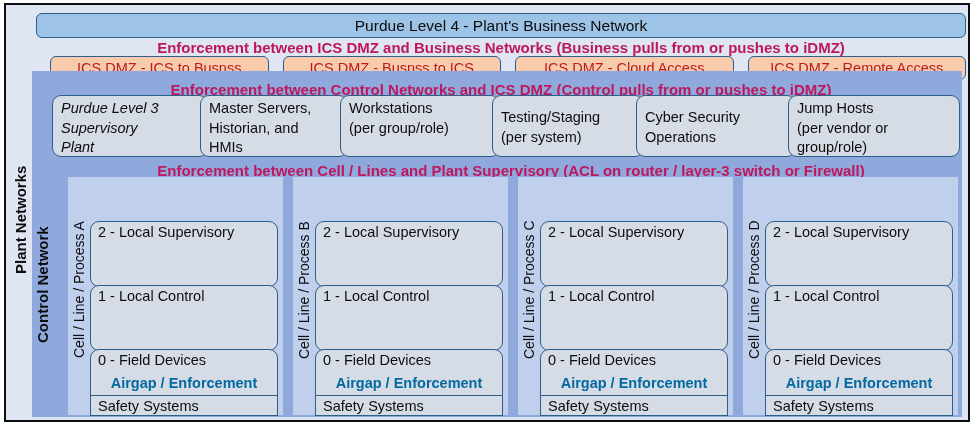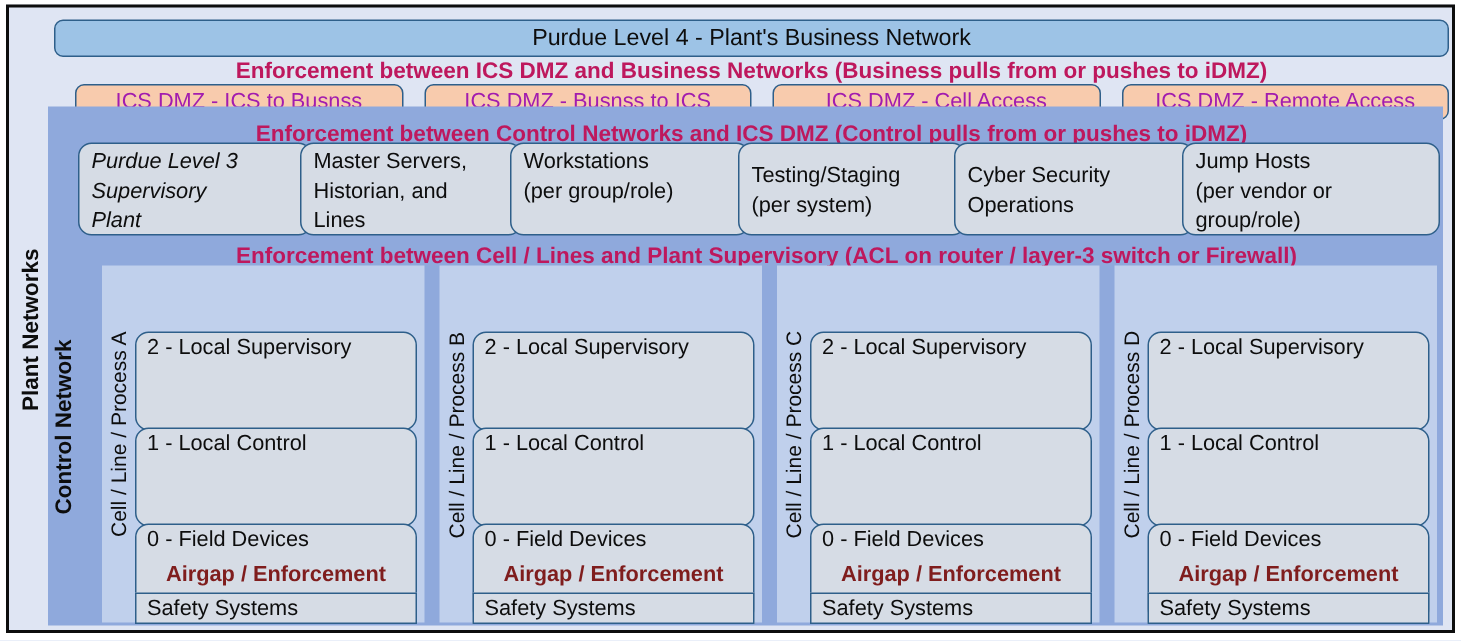--- a/index.html
+++ b/index.html
@@ -112,21 +112,21 @@
   .dmz-box {
     flex: 1 1 0;
     box-sizing: border-box;
     background: #f8cbad;
     border: 1.6px solid #2e5f8a;
     border-radius: 6px;
     display: flex;
     align-items: center;
     justify-content: center;
     font-size: 14.5px;
-    color: #a21caf;
+    color: #b91c1c;
     white-space: nowrap;
   }
 
   
   .control-band {
     position: absolute;
     left: 26px;
     top: 66px;
     width: 930px;
     height: 346px;
@@ -216,21 +216,21 @@
   .zone-0 { top: 0;    height: 66px; }
   .zone-1 { top: 64px; height: 66px; }
   .zone-2 { top: 128px;height: 66px; }
 
   .airgap {
     position: absolute;
     left: 22px;
     right: 5px;
     top: 198px;
     text-align: center;
-    color: #7f1d1d;
+    color: #0369a1;
     font-weight: bold;
     font-size: 14.5px;
     white-space: nowrap;
   }
   .safety-box {
     position: absolute;
     left: 22px;
     right: 5px;
     top: 218px;
     height: 21px;
@@ -254,40 +254,40 @@
 
     <div class="vlabel plant-vlabel">Plant Networks</div>
 
     <div class="level4">Purdue Level 4 - Plant's Business Network</div>
 
     <div class="enforce enforce-1">Enforcement between ICS DMZ and Business Networks (Business pulls from or pushes to iDMZ)</div>
 
     <div class="dmz-row">
       <div class="dmz-box">ICS DMZ - ICS to Busnss</div>
       <div class="dmz-box">ICS DMZ - Busnss to ICS</div>
-      <div class="dmz-box">ICS DMZ - Cell Access</div>
+      <div class="dmz-box">ICS DMZ - Cloud Access</div>
       <div class="dmz-box">ICS DMZ - Remote Access</div>
     </div>
 
     <div class="control-band"></div>
 
     <div class="vlabel control-vlabel">Control Network</div>
 
     <div class="enforce enforce-2">Enforcement between Control Networks and ICS DMZ (Control pulls from or pushes to iDMZ)</div>
 
     <div class="level3-row">
       <div class="level3-box" style="left:0px;width:156px;font-style:italic;">
         <span>Purdue Level 3</span>
         <span>Supervisory</span>
         <span>Plant</span>
       </div>
       <div class="level3-box" style="left:148px;width:148px;">
         <span>Master Servers,</span>
         <span>Historian, and</span>
-        <span>Lines</span>
+        <span>HMIs</span>
       </div>
       <div class="level3-box" style="left:288px;width:160px;padding-top:3px;">
         <span>Workstations</span>
         <span>(per group/role)</span>
       </div>
       <div class="level3-box" style="left:440px;width:152px;padding-top:12px;">
         <span>Testing/Staging</span>
         <span>(per system)</span>
       </div>
       <div class="level3-box" style="left:584px;width:160px;padding-top:12px;">

